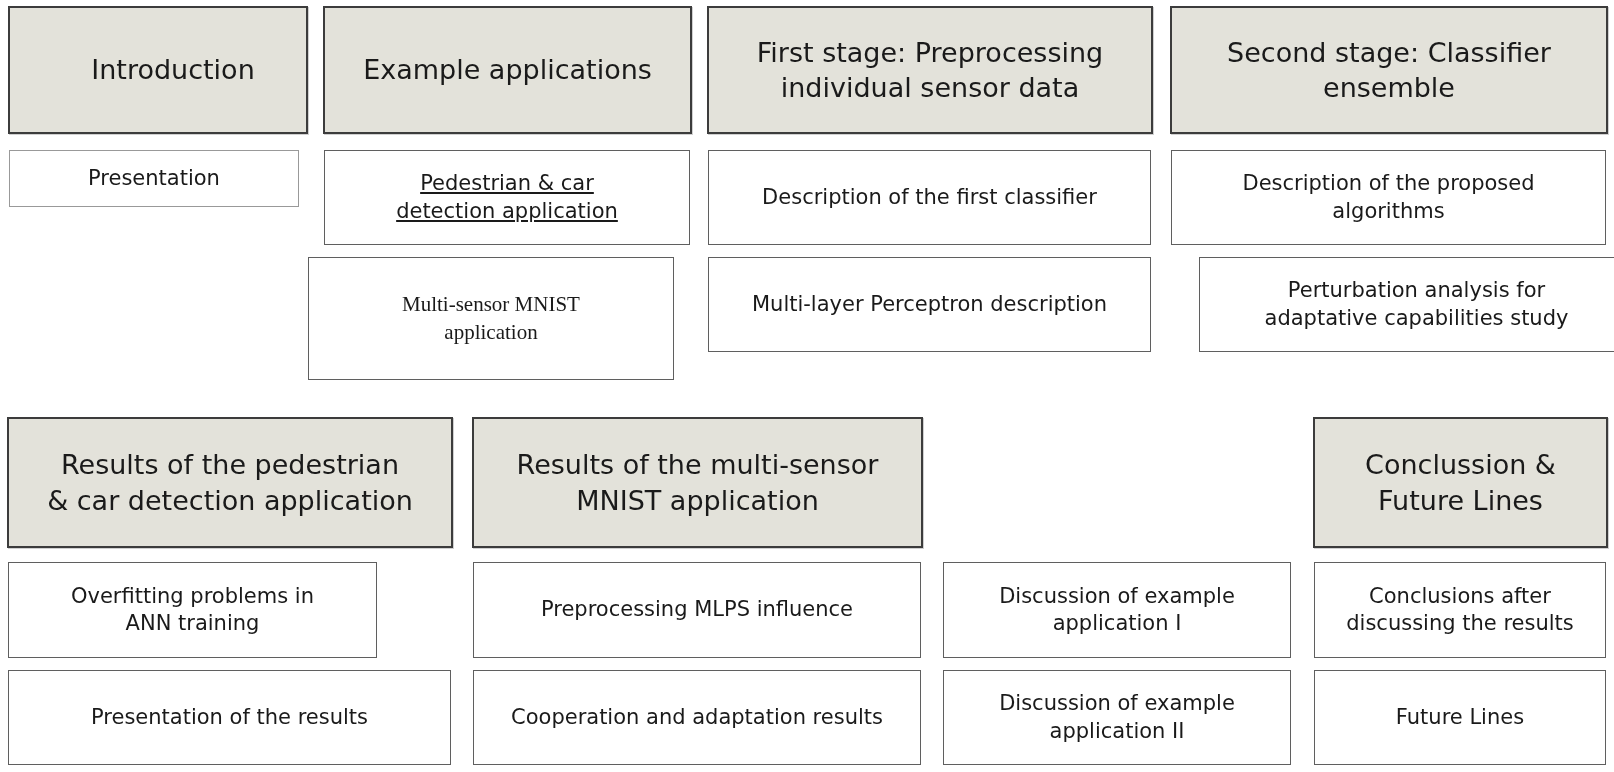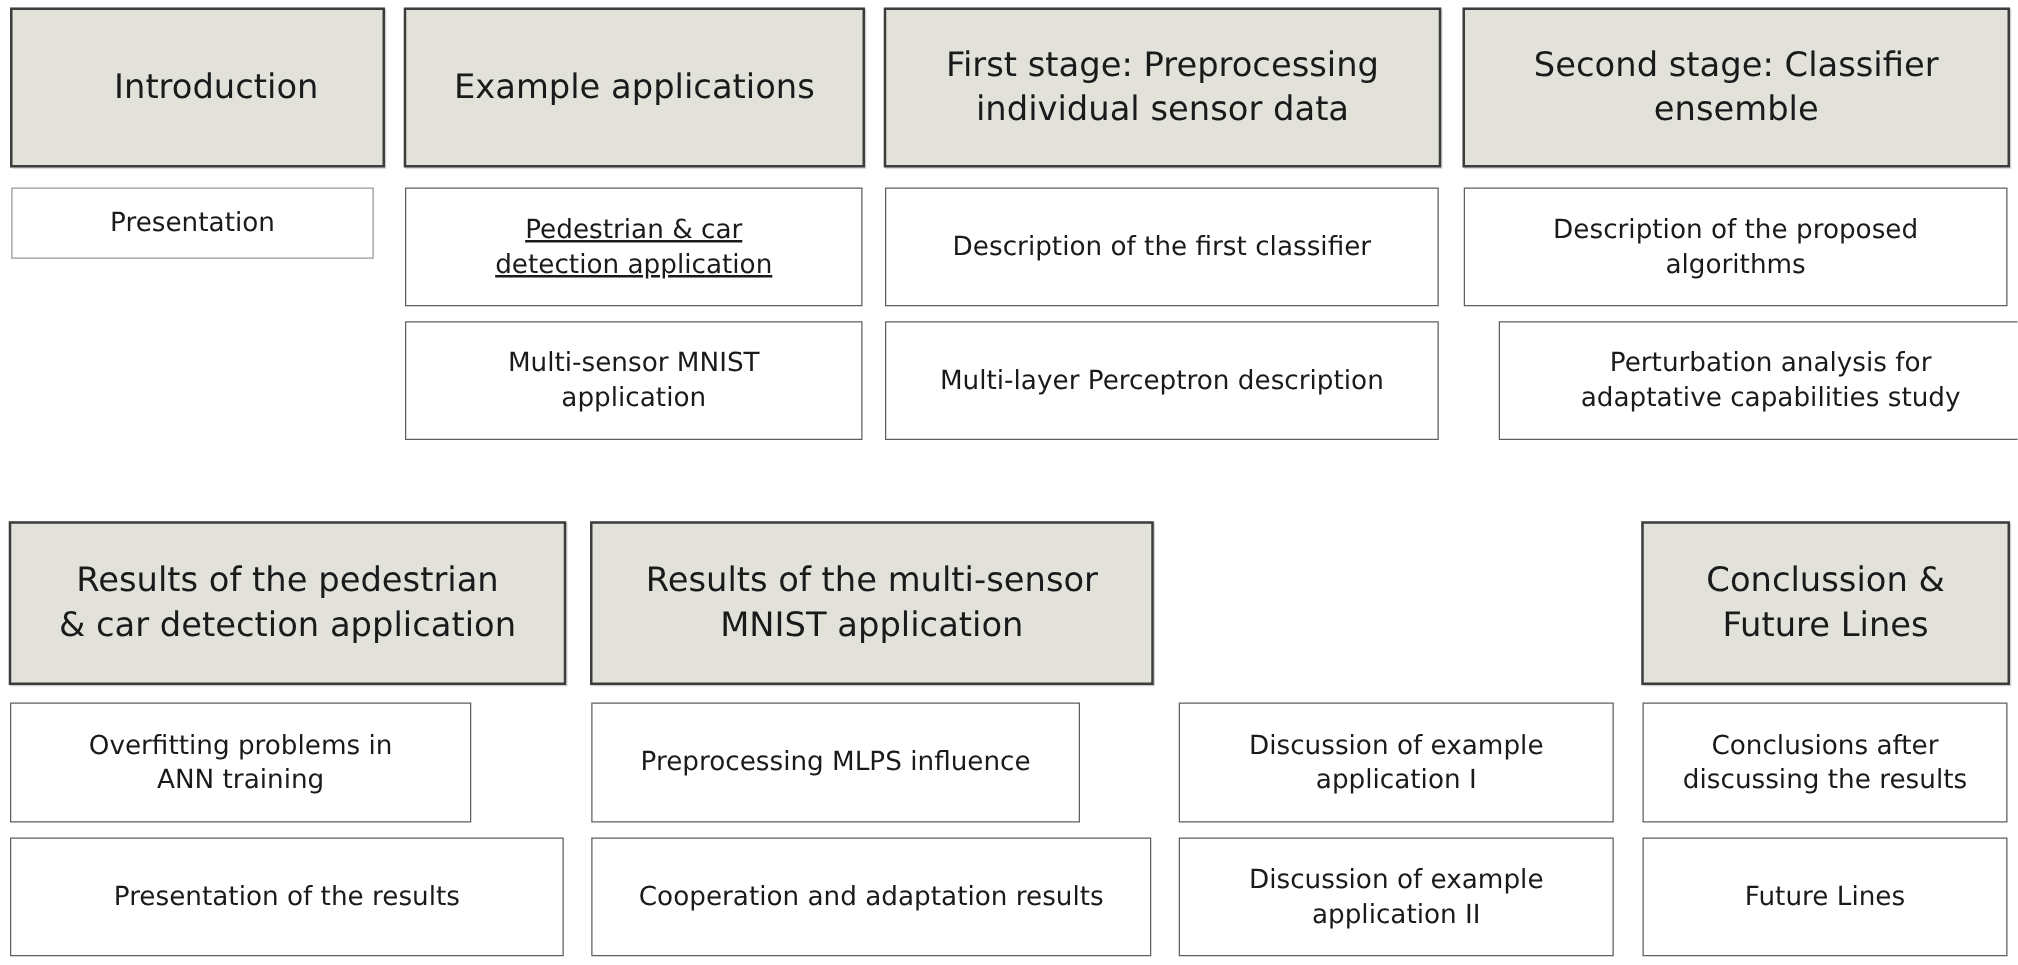--- a/index.html
+++ b/index.html
@@ -48,21 +48,21 @@
 <body>
 
 <div class="canvas">
 
   <div class="box hdr" style="left:8px;   top:6px;   width:300px; height:128px;padding-left:36px;">Introduction</div>
   <div class="box item light" style="left:9px; top:150px; width:290px; height:57px;">Presentation</div>
 
   <div class="box hdr" style="left:323px; top:6px;   width:369px; height:128px;">Example applications</div>
   <div class="box item" style="left:324px; top:150px; width:366px; height:95px;text-decoration:underline;">Pedestrian &amp; car
 detection application</div>
-  <div class="box item" style="left:324px; top:257px; width:366px; height:95px;">Multi-sensor MNIST
+  <div class="box item" style="left:308px; top:257px; width:366px; height:123px;font-family:Liberation Serif, serif;">Multi-sensor MNIST
 application</div>
 
   <div class="box hdr" style="left:707px; top:6px;   width:446px; height:128px;">First stage: Preprocessing
 individual sensor data</div>
   <div class="box item" style="left:708px; top:150px; width:443px; height:95px;">Description of the first classifier</div>
   <div class="box item" style="left:708px; top:257px; width:443px; height:95px;">Multi-layer Perceptron description</div>
 
   <div class="box hdr" style="left:1170px; top:6px;   width:438px; height:128px;">Second stage: Classifier
 ensemble</div>
   <div class="box item" style="left:1171px; top:150px; width:435px; height:95px;">Description of the proposed
@@ -71,21 +71,21 @@
 adaptative capabilities study</div>
 
   <div class="box hdr" style="left:7px;   top:417px; width:446px; height:131px;">Results of the pedestrian
 &amp; car detection application</div>
   <div class="box item" style="left:8px;   top:562px; width:369px; height:96px;text-align:center;">Overfitting problems in
 ANN training</div>
   <div class="box item" style="left:8px;   top:670px; width:443px; height:95px;">Presentation of the results</div>
 
   <div class="box hdr" style="left:472px; top:417px; width:451px; height:131px;">Results of the multi-sensor
 MNIST application</div>
-  <div class="box item" style="left:473px; top:562px; width:391px; height:96px;">Preprocessing MLPS influence</div>
+  <div class="box item" style="left:473px; top:562px; width:448px; height:96px;">Preprocessing MLPS influence</div>
   <div class="box item" style="left:473px; top:670px; width:448px; height:95px;">Cooperation and adaptation results</div>
 
   <div class="box item" style="left:943px; top:562px; width:348px; height:96px;">Discussion of example
 application I</div>
   <div class="box item" style="left:943px; top:670px; width:348px; height:95px;">Discussion of example
 application II</div>
 
   <div class="box hdr" style="left:1313px; top:417px; width:295px; height:131px;">Conclussion &amp;
 Future Lines</div>
   <div class="box item" style="left:1314px; top:562px; width:292px; height:96px;">Conclusions after

